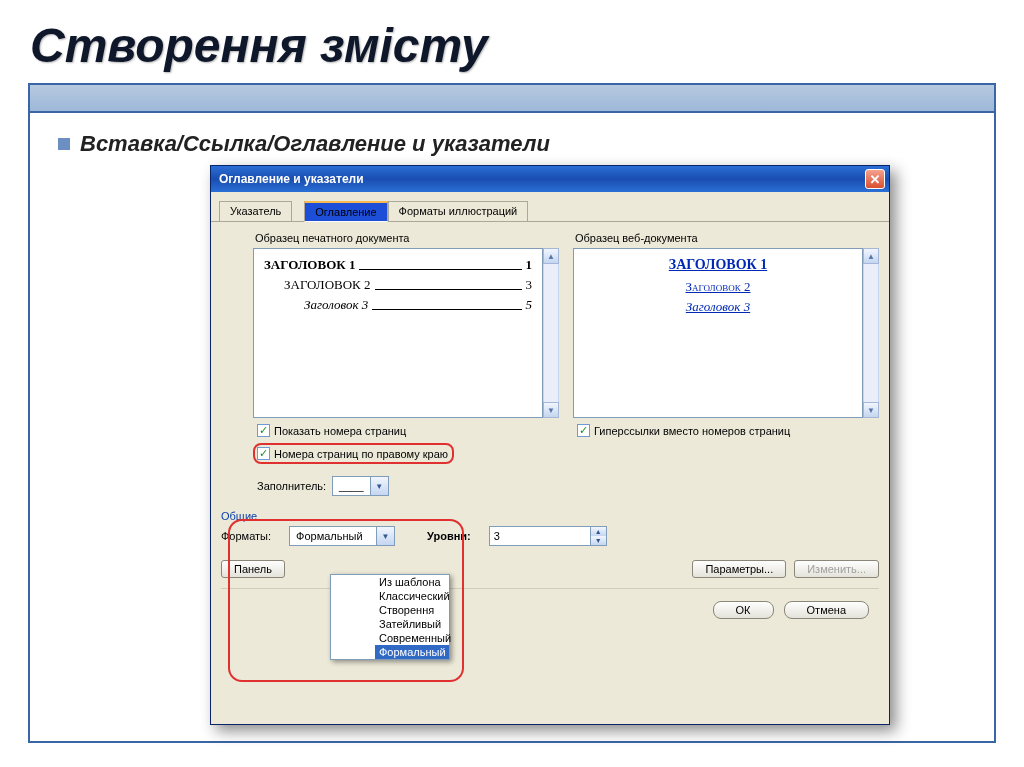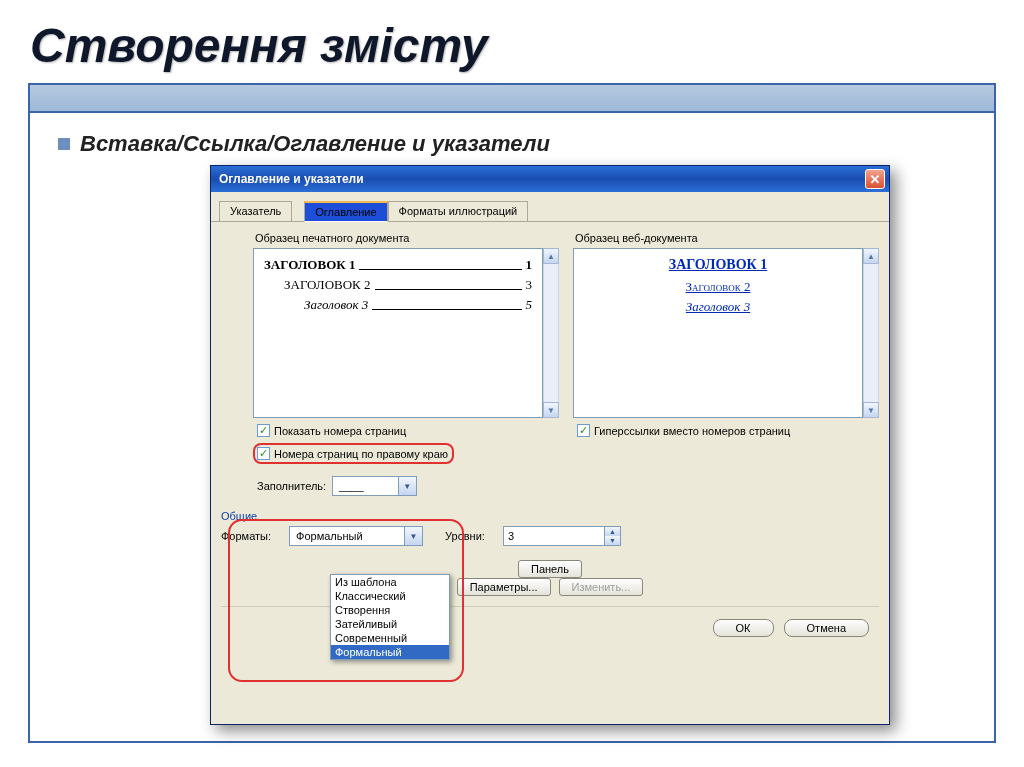--- a/index.html
+++ b/index.html
@@ -183,21 +183,20 @@
     padding: 2px 4px 2px 2px;
     width: fit-content;
   }
   .inline-row { display:flex; align-items:center; gap:6px; margin:12px 0 0 4px; font-size:11px; }
   .combo {
     display: inline-flex;
     align-items: center;
     border: 1px solid #7f9db9;
     background: #fff;
     height: 20px;
-    gap: 28px;
   }
   .combo-text { padding: 0 6px; font-size:11px; }
   .combo-btn {
     width: 18px; height: 18px;
     background: linear-gradient(#f1f6fd,#c5d6f1);
     border-left: 1px solid #7f9db9;
     display:flex; align-items:center; justify-content:center;
     font-size:8px; color:#335790; cursor:pointer;
   }
   .fieldset-label {
@@ -224,20 +223,21 @@
   .format-box {
     position: absolute;
     left: 300px;
     top: 489px;
     width: 120px;
     background: #fff;
     border: 1px solid #7f9db9;
     box-shadow: 2px 2px 5px rgba(0,0,0,0.4);
     z-index: 20;
     font-size: 11px;
+    padding-left: 44px;
   }
   .format-item { padding: 1px 4px; cursor:pointer; }
   .format-item.sel { background: #316ac5; color:#fff; }
   .red-big-outline {
     position: absolute;
     border: 2px solid #e03030;
     border-radius: 14px;
     z-index: 30;
     pointer-events: none;
   }
@@ -246,21 +246,21 @@
   }
   .spinner-val { width: 100px; padding:0 4px; font-size:11px; display:flex; align-items:center;}
   .spin-col { display:flex; flex-direction:column; width:16px;}
   .spin-btn { flex:1; background:linear-gradient(#f1f6fd,#c5d6f1); border-left:1px solid #7f9db9; font-size:7px; color:#335790; display:flex;align-items:center;justify-content:center; cursor:pointer;}
   .hr { border-top:1px solid #cfccbb; margin-top:10px; }
   .button-row {
     display:flex; justify-content:flex-end; gap:10px;
     padding: 12px 10px 0 0;
   }
   .button-row .btn { padding: 2px 22px; border-radius: 8px; }
-  .level-label { margin-left: 4px; }
+  .level-label { margin-left: 14px; font-weight: bold; }
 </style>
 </head>
 <body>
 
 <div class="slide-title">Створення змісту</div>
 
 <div class="outer-frame">
   <div class="top-bar"></div>
   <div class="bullet-row">
     <span class="bullet"></span>
@@ -368,21 +368,21 @@
         <span class="level-label">Уровни:</span>
         <span class="spinner">
           <span class="spinner-val">3</span>
           <span class="spin-col">
             <span class="spin-btn">▲</span>
             <span class="spin-btn">▼</span>
           </span>
         </span>
       </div>
 
-      <div style="display:flex; justify-content:space-between; align-items:center; margin-top:14px;flex-direction:column;">
+      <div style="display:flex; justify-content:space-between; align-items:center; margin-top:14px;">
         <span class="btn">Панель</span>
         <span style="display:flex; gap:8px;">
           <span class="btn">Параметры...</span>
           <span class="btn disabled">Изменить...</span>
         </span>
       </div>
 
       <div class="hr"></div>
 
       <div class="button-row">

